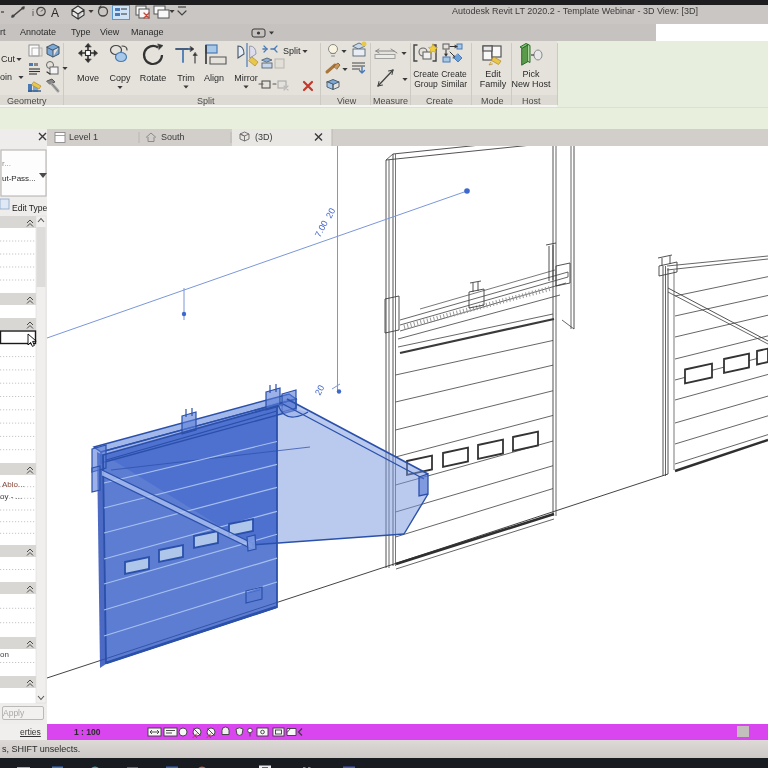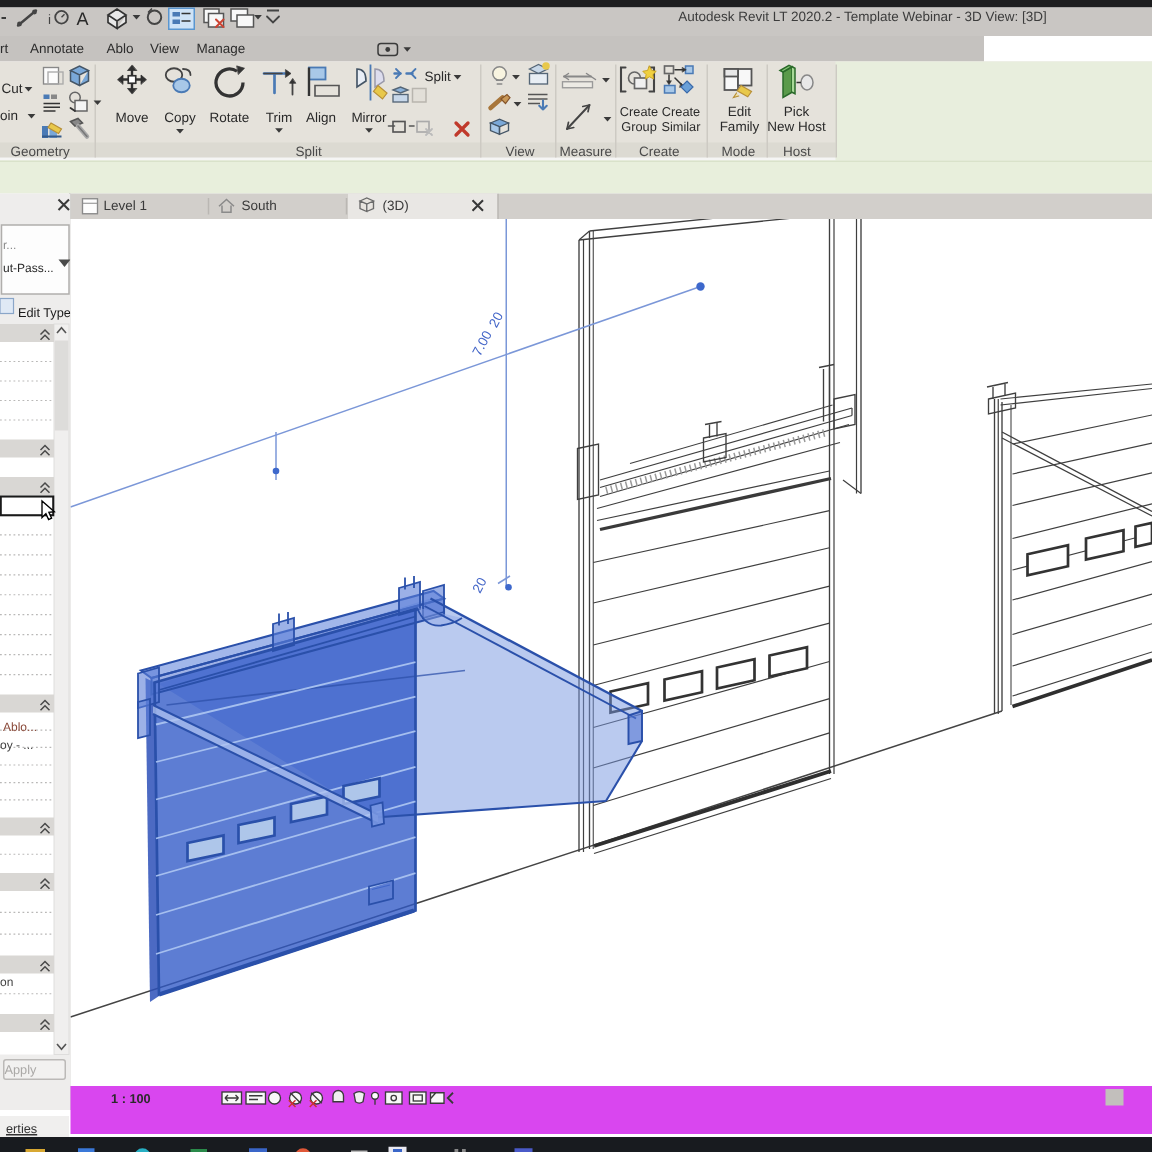--- a/index.html
+++ b/index.html
@@ -41,21 +41,21 @@
 </style>
 </head>
 <body>
 <div id="page">
   <div class="abs" id="topstrip"></div>
   <div class="abs" id="titlebar"></div>
   <div class="abs" id="title">Autodesk Revit LT 2020.2 - Template Webinar - 3D View: [3D]</div>
   <div class="abs" id="tabrow">
     <span class="rtab" style="left:0px">rt</span>
     <span class="rtab" style="left:20px">Annotate</span>
-    <span class="rtab" style="left:71px">Ablo</span>
+    <span class="rtab" style="left:71px">Type</span>
     <span class="rtab" style="left:100px">View</span>
     <span class="rtab" style="left:131px">Manage</span>
     <div id="activetab">
         <span>Modify | Doors</span>
       </div>
     <svg width="40" height="17" style="position:absolute;left:248px;top:0">
         <rect x="4" y="5" width="13" height="8" rx="2" fill="none" stroke="#3a3a3a" stroke-width="1"></rect>
         <circle cx="10.5" cy="9" r="1.6" fill="#3a3a3a"></circle>
         <path d="M21 7.5 h5 l-2.5 3 z" fill="#3a3a3a"></path>
       </svg>
@@ -157,21 +157,21 @@
           <line x1="0" y1="493.7" x2="36" y2="493.7" stroke="#b9b8b7" stroke-width="0.8" stroke-dasharray="1.2,1.8"></line>
           <line x1="0" y1="533.5" x2="36" y2="533.5" stroke="#b9b8b7" stroke-width="0.8" stroke-dasharray="1.2,1.8"></line>
           <rect x="0.5" y="202" width="35" height="12.5" fill="#ffffff" stroke="#1a1a1a" stroke-width="1.4"></rect>
           <path d="M28 205 l0 11 2.6-2.6 1.8 4 2-1 -1.8-3.9 3.6-0.4 z" fill="#ffffff" stroke="#000" stroke-width="0.9"></path>
           <text x="2" y="358" font-size="8" fill="#8b4a3a">Ablo...</text>
           <text x="0" y="370" font-size="8" fill="#444">oy - ...</text>
           <text x="0" y="528" font-size="8" fill="#444">on</text>
         </g>
     </svg>
     <div style="position:absolute;left:2px;top:577px;width:42px;height:14px;background:#f2f1f0;border:1px solid #bbb9b7;border-radius:2px;font-size:8.5px;color:#aaa8a6;text-align:left;line-height:13px;">Apply</div>
-    <div style="position:absolute;left:0px;top:615px;width:46px;height:16px;background:#f0efee;font-size:8.5px;color:#333;padding:3px 0 0 4px;text-decoration:underline;">erties</div>
+    <div style="position:absolute;left:0px;top:595px;width:46px;height:16px;background:#f0efee;font-size:8.5px;color:#333;padding:3px 0 0 20px;text-decoration:underline;">erties</div>
   </div>
   <div class="abs" id="canvas"><svg width="721" height="578" viewBox="47 146 721 578">
         <line x1="47" y1="678" x2="668" y2="474" stroke="#444444" stroke-width="1.0"></line>
         <line x1="386" y1="160" x2="386" y2="568" stroke="#3f3f3f" stroke-width="0.9"></line>
         <line x1="389" y1="160" x2="389" y2="568" stroke="#3f3f3f" stroke-width="0.8"></line>
         <line x1="393" y1="154" x2="393" y2="566" stroke="#3f3f3f" stroke-width="0.9"></line>
         <line x1="395.5" y1="154" x2="395.5" y2="566" stroke="#3f3f3f" stroke-width="0.7"></line>
         <line x1="386" y1="160" x2="561" y2="142" stroke="#3f3f3f" stroke-width="0.9"></line>
         <line x1="393" y1="154" x2="568" y2="136" stroke="#3f3f3f" stroke-width="0.9"></line>
         <line x1="386" y1="160" x2="393" y2="154" stroke="#3f3f3f" stroke-width="0.8"></line>
@@ -315,20 +315,23 @@
         <path d="M240 4.5 h9 v7 h-9 z M240 8.5 l3.5 -4" fill="#f8f8f8"></path>
         <path d="M255 11.5 l-3.5 -3.5 3.5 -3.5" stroke-width="1.2"></path>
       </g>
       <g stroke="#c33" stroke-width="1" fill="none">
         <path d="M145.5 9.5 l4.5 4.5 M150 9.5 l-4.5 4.5"></path>
         <path d="M159.5 9.5 l4.5 4.5 M164 9.5 l-4.5 4.5"></path>
       </g>
       <rect x="690" y="2" width="12" height="11" fill="#c2bfbc"></rect>
     </svg>
   </div>
+  <div class="abs" id="statusbar">
+      <span>s, SHIFT unselects.</span>
+    </div>
 <svg id="chrome" width="768" height="129" style="position:absolute;left:0;top:0">
       <line x1="1" y1="12" x2="4" y2="12" stroke="#3a3a3a" stroke-width="1.2"></line>
       <path d="M12 17 L24 7" stroke="#444" stroke-width="1.6" fill="none" stroke-linecap="round"></path>
       <circle cx="13" cy="16" r="1.6" fill="#444"></circle>
       <circle cx="23" cy="8" r="1.6" fill="#444"></circle>
       <text x="32" y="16" font-size="9" fill="#444">i</text>
       <circle cx="41" cy="11.5" r="4.2" fill="none" stroke="#444" stroke-width="1.2"></circle>
       <line x1="41" y1="11.5" x2="43" y2="9.5" stroke="#444" stroke-width="1"></line>
       <text x="51" y="16.5" font-size="12" fill="#2a2a2a">A</text>
       <path d="M72 10 l6 -4 6 4 -6 4 z M72 10 v5 l6 4 v-5 M84 10 v5 l-6 4" stroke="#333" stroke-width="1.1" fill="#e8e8e8" stroke-linecap="round"></path>

